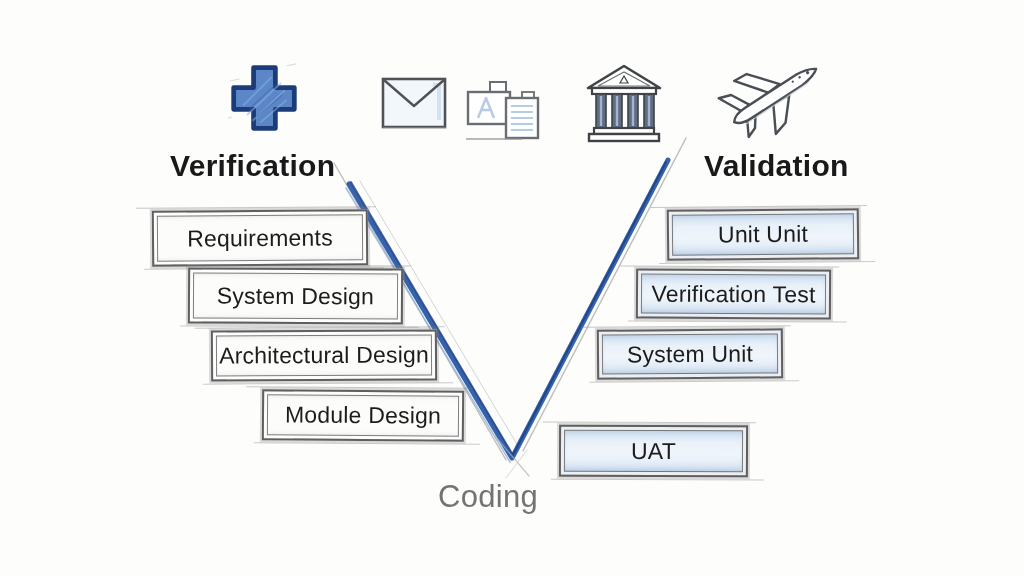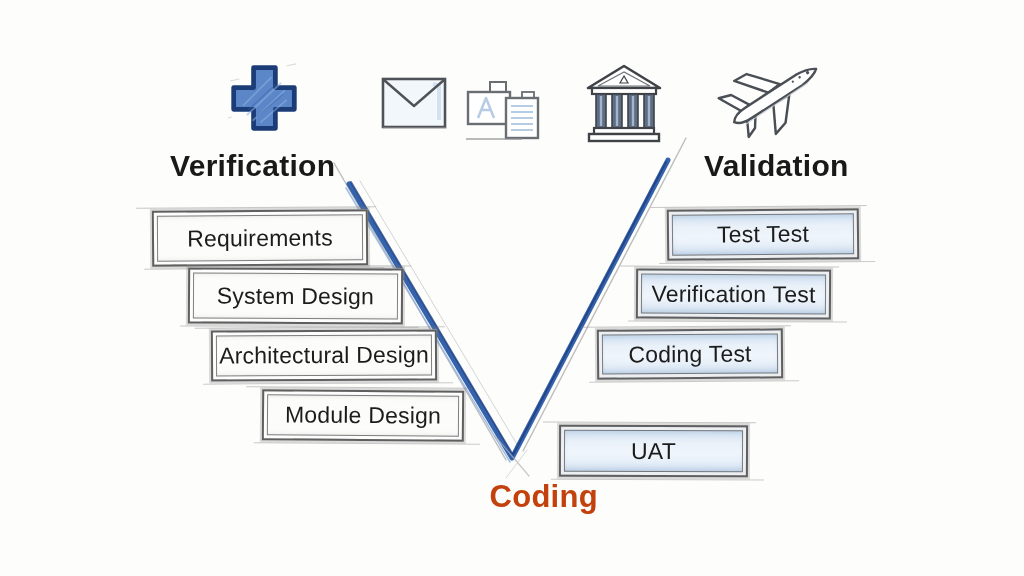--- a/index.html
+++ b/index.html
@@ -18,22 +18,22 @@
   .icon-bank{left:586px;top:64px;width:76px;height:80px;}
   .icon-plane{left:716px;top:48px;width:120px;height:94px;}
   
   .side-title{
     position:absolute;font-size:30px;font-weight:bold;color:#191919;
     letter-spacing:.3px;white-space:nowrap;
   }
   .title-verification{left:170px;top:149px;}
   .title-validation{left:704px;top:149px;}
   .coding-label{
-    position:absolute;left:438px;top:479px;width:160px;text-align:right;
-    font-size:31px;font-weight:bold;color:#c2410c;letter-spacing:.3px;
+    position:absolute;left:438px;top:479px;width:160px;text-align:left;
+    font-size:31px;font-weight:normal;color:#737373;letter-spacing:.3px;
   }
   
   .vlines{position:absolute;left:0;top:0;width:1024px;height:576px;pointer-events:none;}
   
   .box{
     position:absolute;display:flex;align-items:center;justify-content:center;
     border:2px solid #5f5f5f;background:#fcfcfb;
     box-shadow:
       inset 0 0 0 3px #fdfdfd,
       inset 0 0 0 4px rgba(105,105,105,.85),
@@ -161,27 +161,27 @@
     <span>System Design</span>
   </div>
   <div class="box left b3">
     <span>Architectural Design</span>
   </div>
   <div class="box left b4">
     <span>Module Design</span>
   </div>
 
   <div class="box right b5">
-    <span>Test Test</span>
+    <span>Unit Unit</span>
   </div>
   <div class="box right b6">
     <span>Verification Test</span>
   </div>
   <div class="box right b7">
-    <span>Coding Test</span>
+    <span>System Unit</span>
   </div>
   <div class="box right b8">
     <span>UAT</span>
   </div>
 
   <div class="coding-label">Coding</div>
 
 </div>
 
 </body></html>

